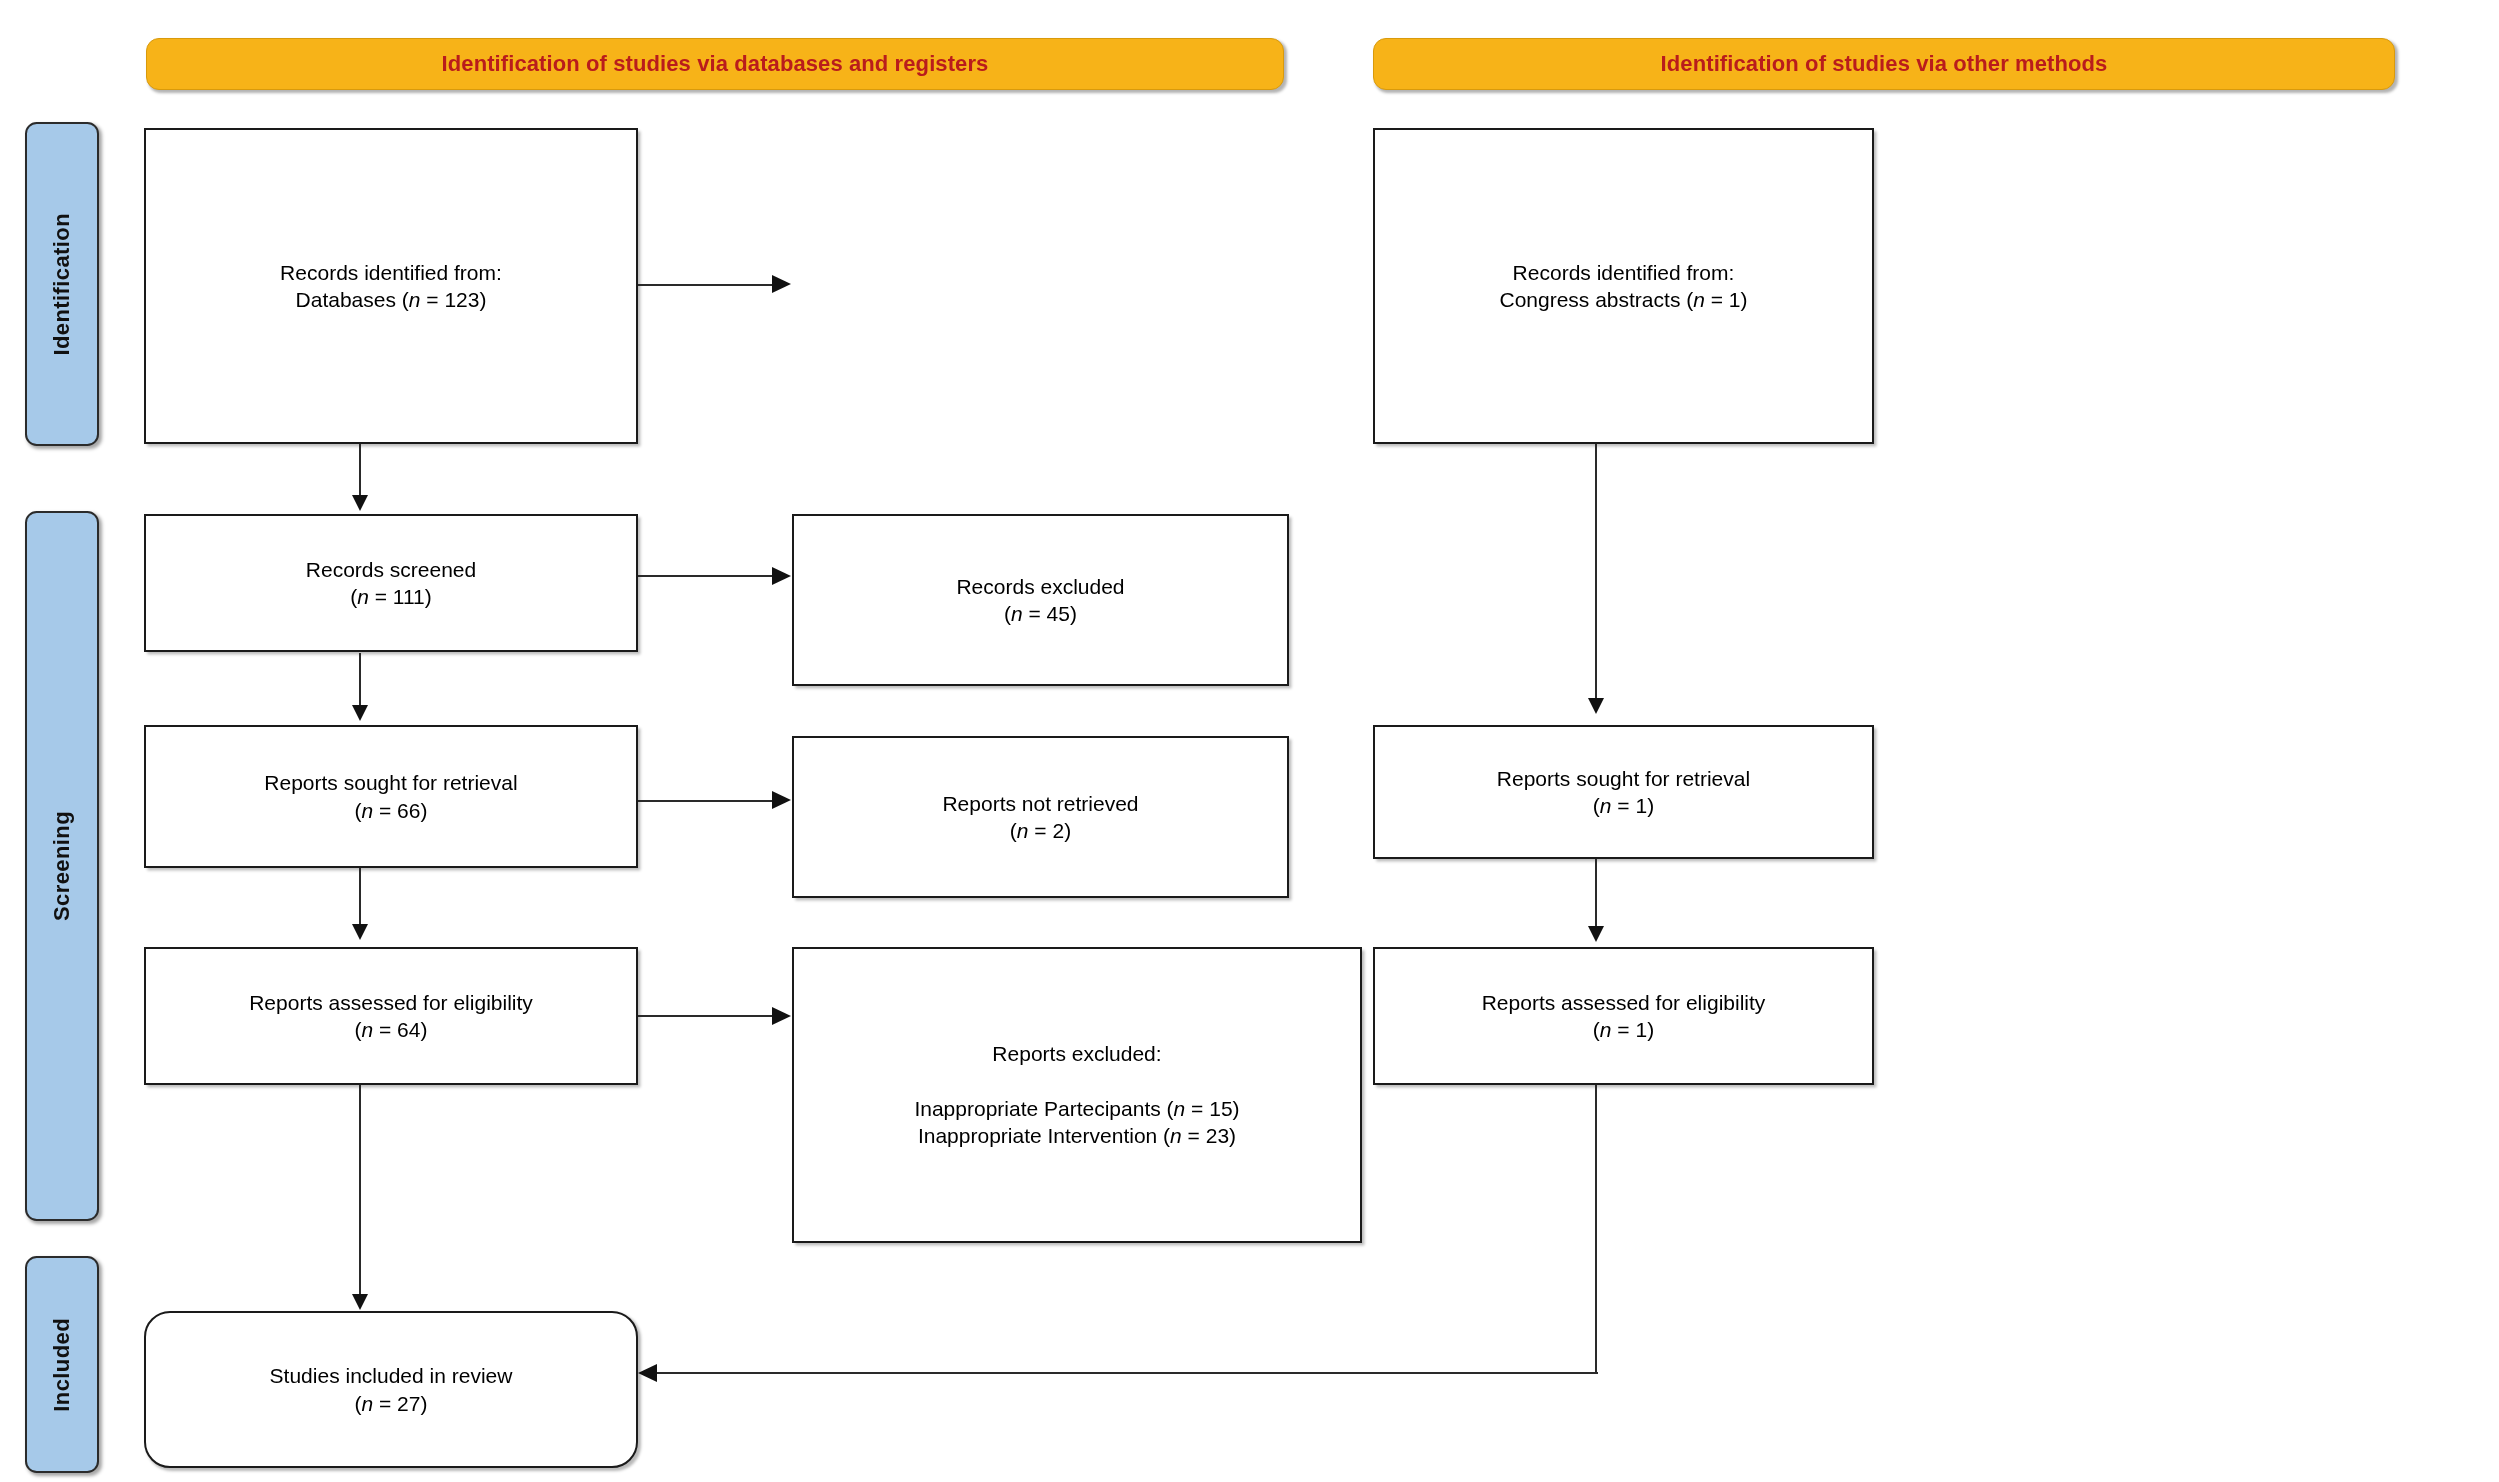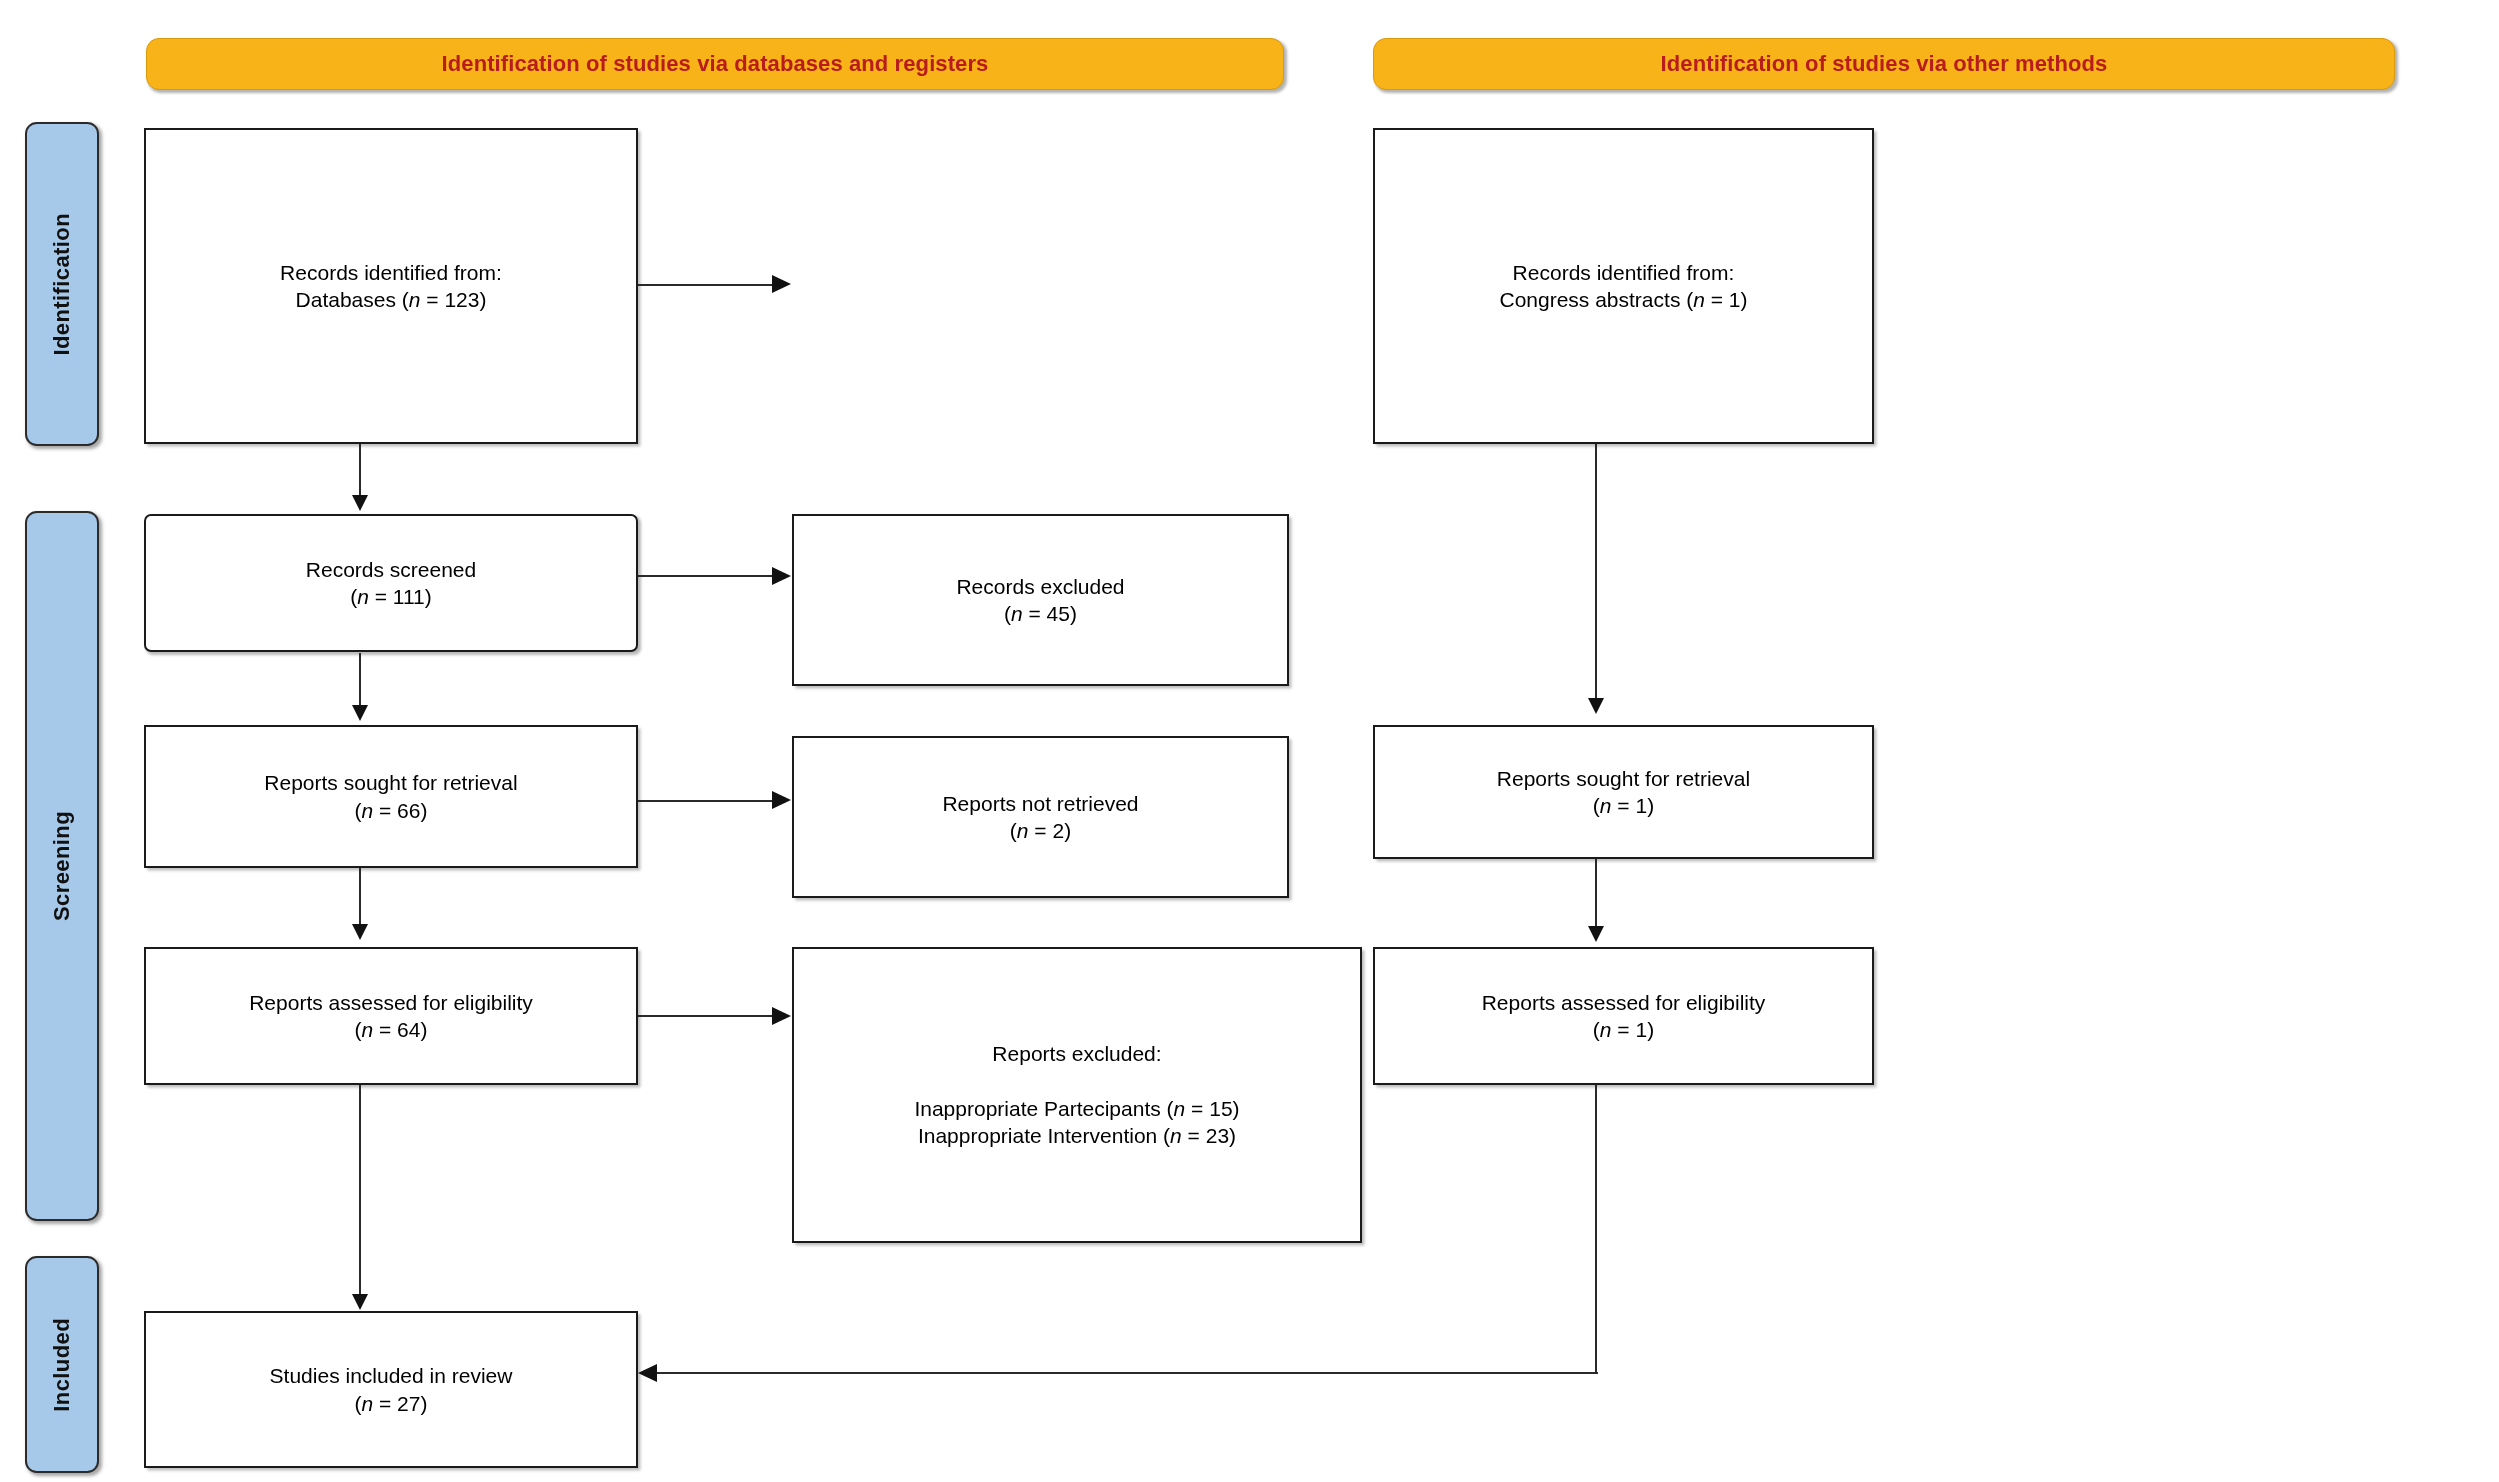--- a/index.html
+++ b/index.html
@@ -142,21 +142,21 @@
 
   <div class="hline" style="left:638px; top:284px; width:135px;"></div>
   <div class="arrow-right" style="left:772px; top:275px;"></div>
 
   <div class="vline" style="left:359px; top:444px; height:52px;"></div>
   <div class="arrow-down" style="left:352px; top:495px;"></div>
 
   <div class="vline" style="left:1595px; top:444px; height:255px;"></div>
   <div class="arrow-down" style="left:1588px; top:698px;"></div>
 
-  <div class="box" style="left:144px; top:514px; width:494px; height:138px;border-radius:7px;">
+  <div class="box" style="left:144px; top:514px; width:494px; height:138px;">
     <div class="txt">Records screened<br>(<i class="nvar">n</i> = 111)</div>
   </div>
 
   <div class="box" style="left:792px; top:514px; width:497px; height:172px;">
     <div class="txt">Records excluded<br>(<i class="nvar">n</i> = 45)</div>
   </div>
 
   <div class="hline" style="left:638px; top:575px; width:135px;"></div>
   <div class="arrow-right" style="left:772px; top:567px;"></div>
 
@@ -199,18 +199,18 @@
   <div class="hline" style="left:638px; top:1015px; width:135px;"></div>
   <div class="arrow-right" style="left:772px; top:1007px;"></div>
 
   <div class="vline" style="left:359px; top:1085px; height:211px;"></div>
   <div class="arrow-down" style="left:352px; top:1294px;"></div>
 
   <div class="vline" style="left:1595px; top:1085px; height:288px;"></div>
   <div class="hline" style="left:656px; top:1372px; width:942px;"></div>
   <div class="arrow-left" style="left:638px; top:1364px;"></div>
 
-  <div class="box" style="left:144px; top:1311px; width:494px; height:157px;">
+  <div class="box" style="left:144px; top:1311px; width:494px; height:157px;border-radius:26px;">
     <div class="txt">Studies included in review<br>(<i class="nvar">n</i> = 27)</div>
   </div>
 
 </div>
 
 
 </body></html>

